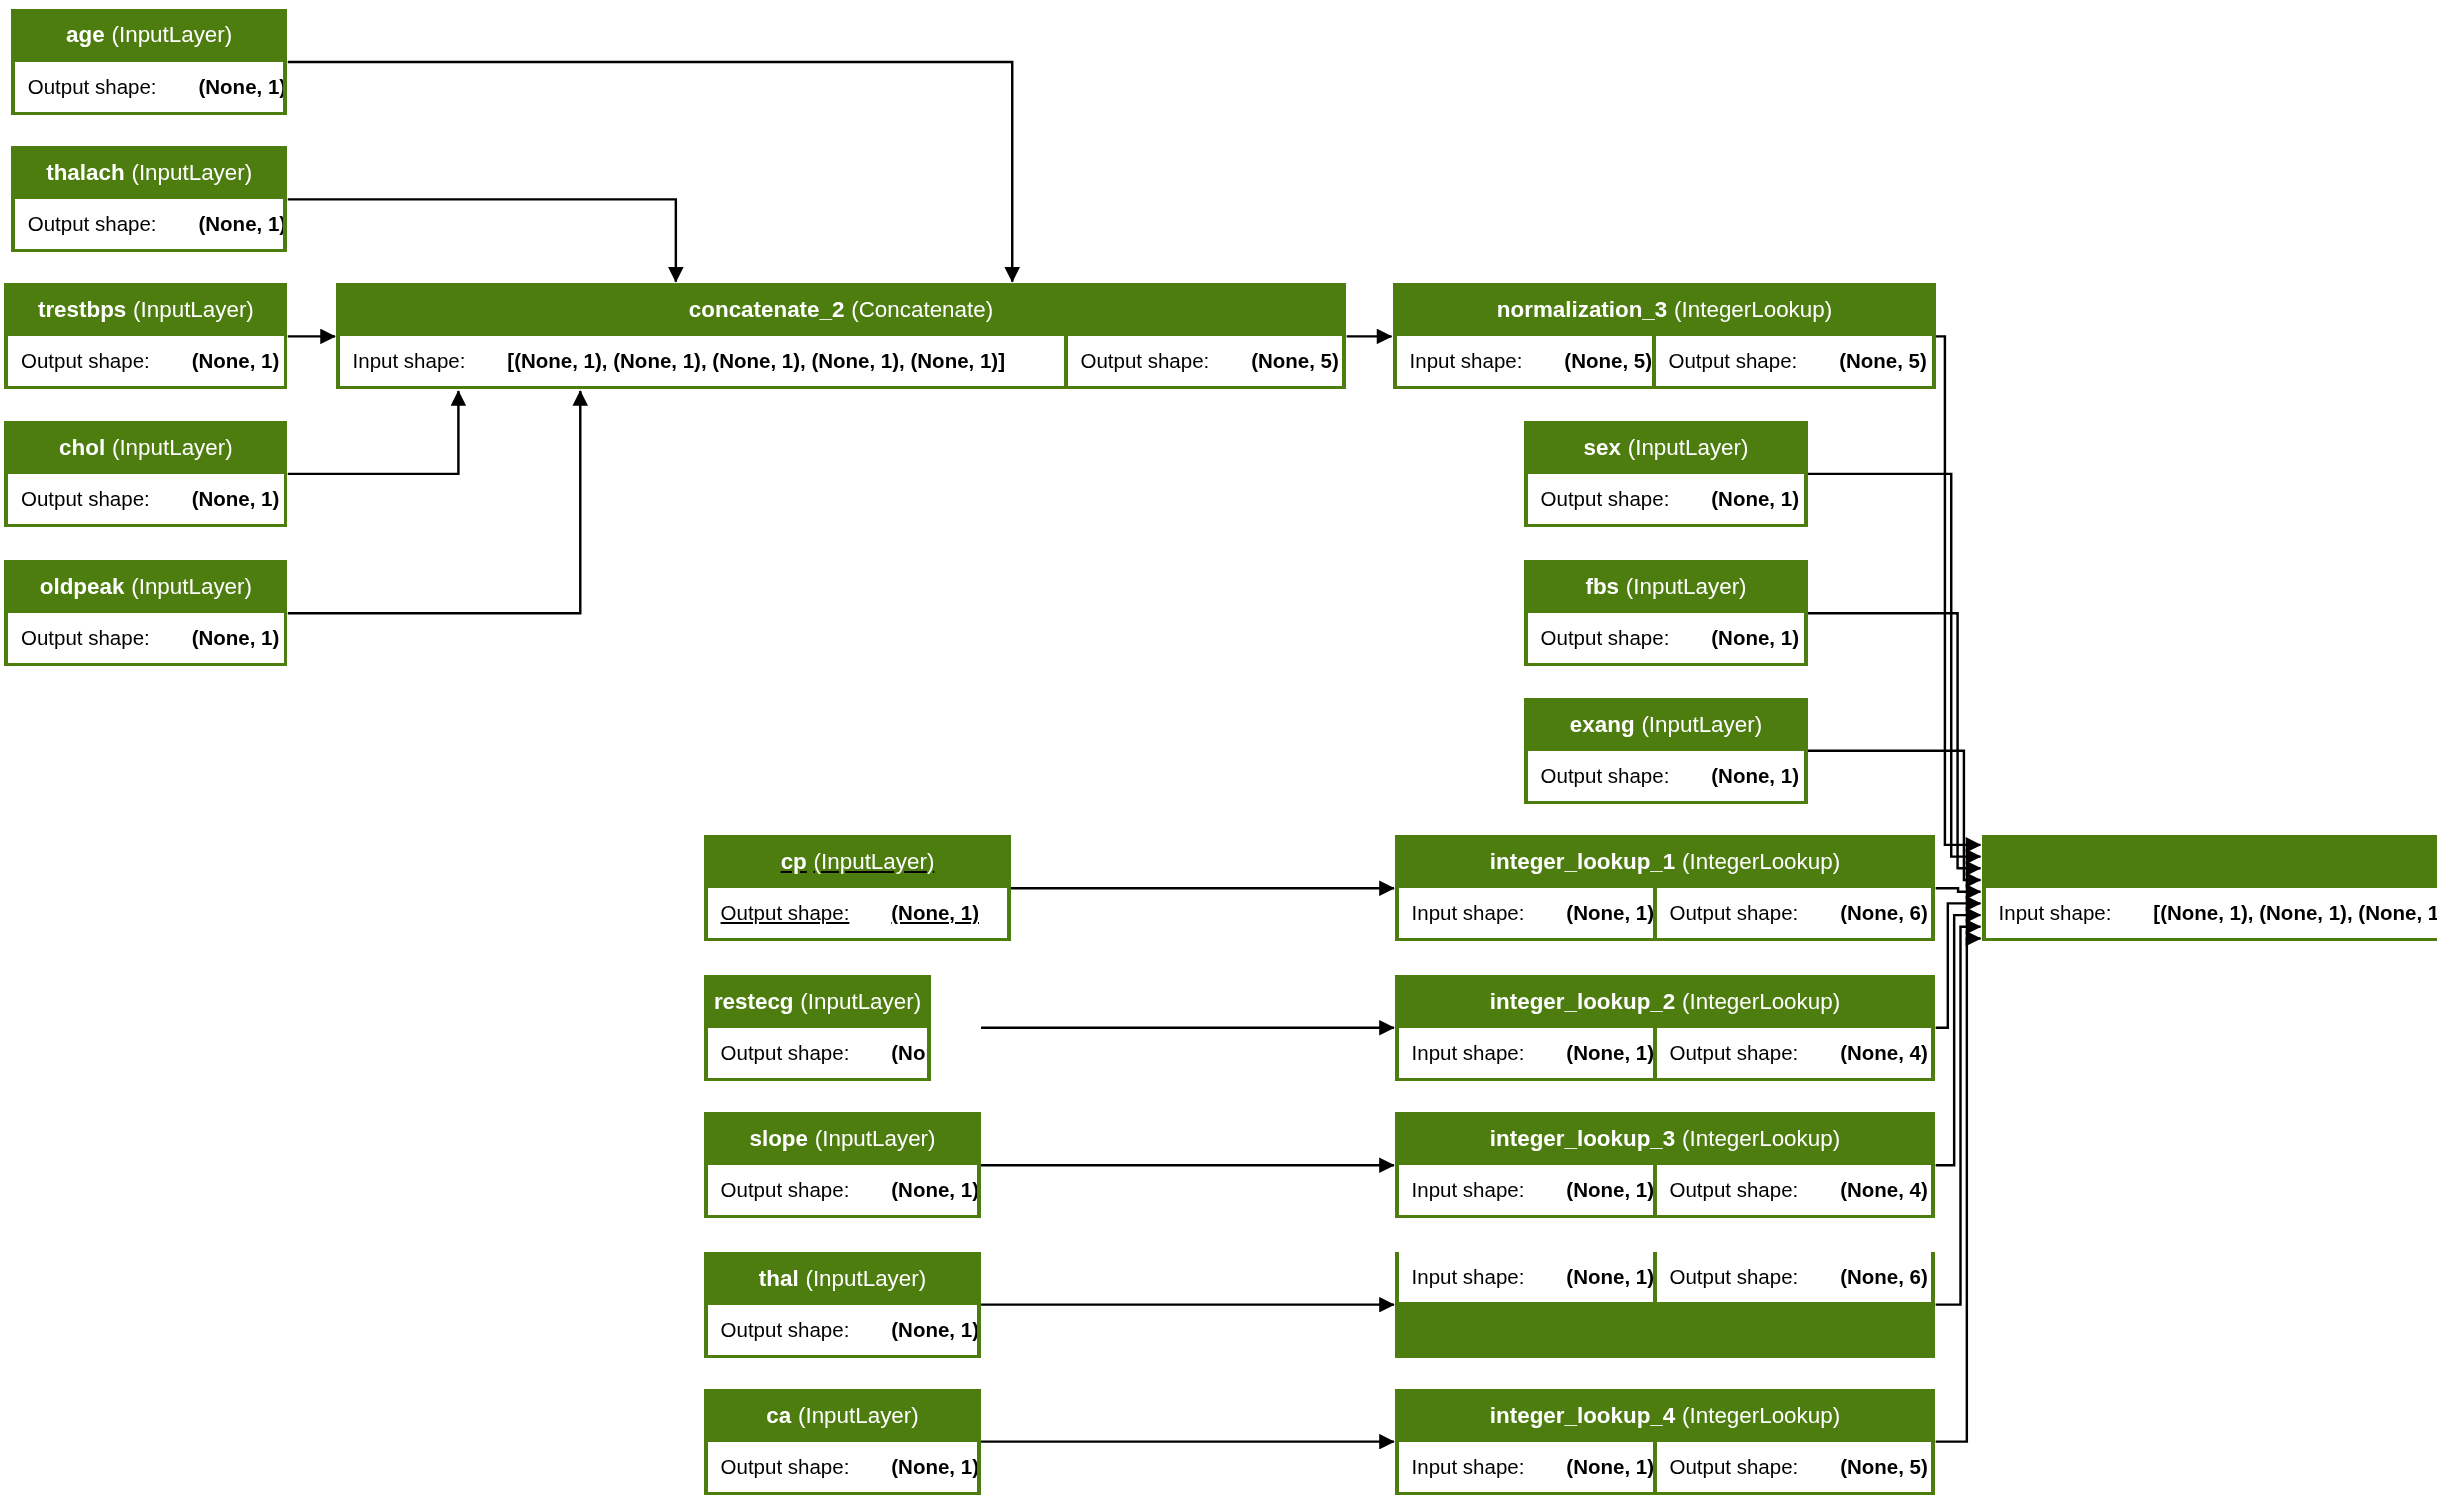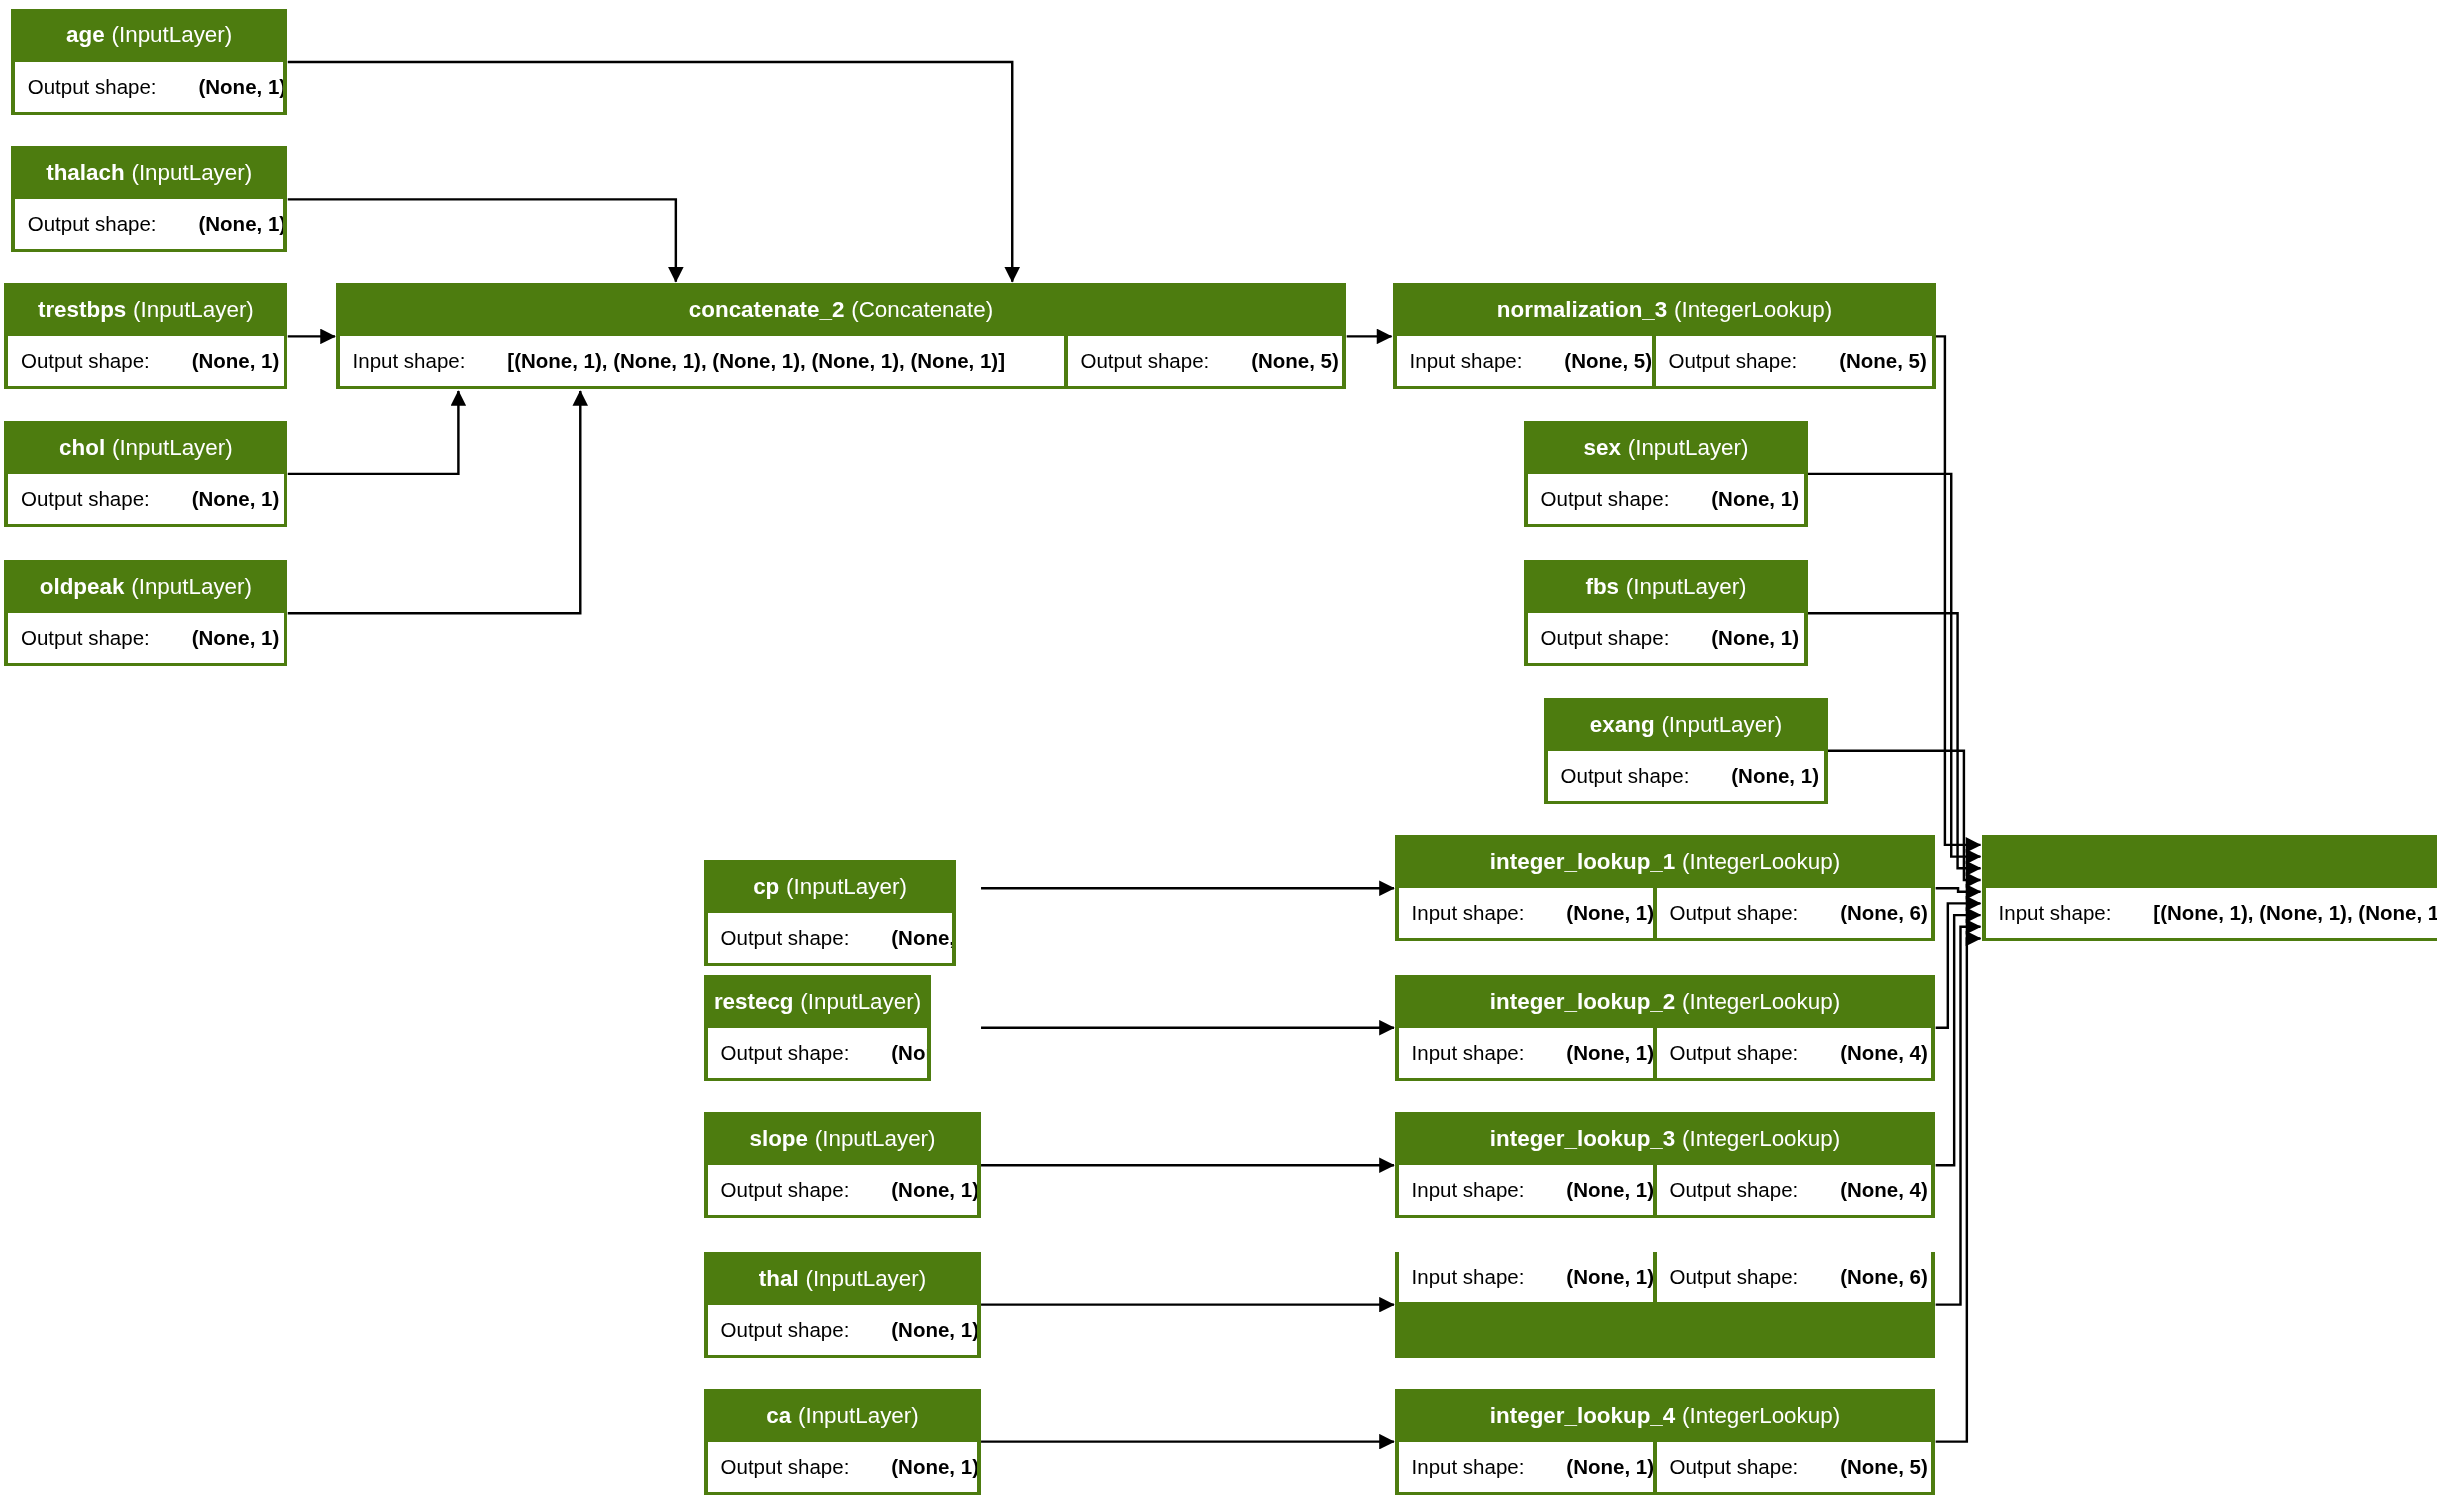--- a/index.html
+++ b/index.html
@@ -190,33 +190,33 @@
           <span class="nm">fbs</span>
           <span class="tp">InputLayer</span>
         </div>
         <div class="bd">
           <div class="cell grow">
             <span class="lbl">Output shape:</span>
             <span class="val">(None, 1)</span>
           </div>
         </div>
       </div>
-      <div class="node" style="left: 1524px; top: 698px; width: 284px; height: 106px; margin-left: 20px;">
+      <div class="node" style="left: 1524px; top: 698px; width: 284px; height: 106px;">
         <div class="hd">
           <span class="nm">exang</span>
           <span class="tp">InputLayer</span>
         </div>
         <div class="bd">
           <div class="cell grow">
             <span class="lbl">Output shape:</span>
             <span class="val">(None, 1)</span>
           </div>
         </div>
       </div>
-      <div class="node" style="left: 704px; top: 860px; width: 252px; height: 106px;">
+      <div class="node" style="left: 704px; top: 835px; width: 307px; height: 106px; text-decoration: underline;">
         <div class="hd">
           <span class="nm">cp</span>
           <span class="tp">InputLayer</span>
         </div>
         <div class="bd">
           <div class="cell grow">
             <span class="lbl">Output shape:</span>
             <span class="val">(None, 1)</span>
           </div>
         </div>

